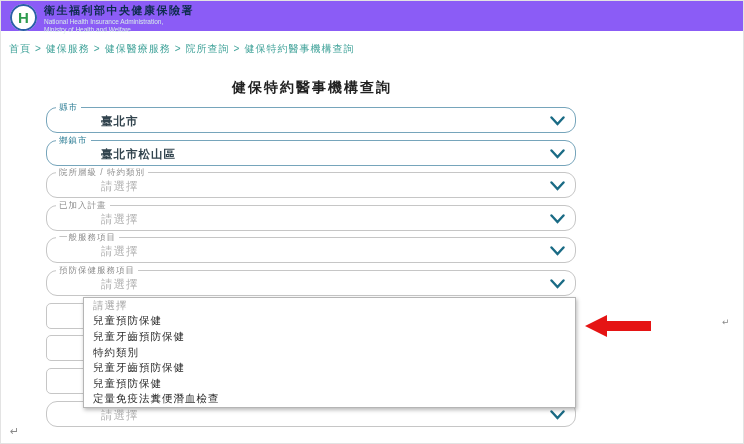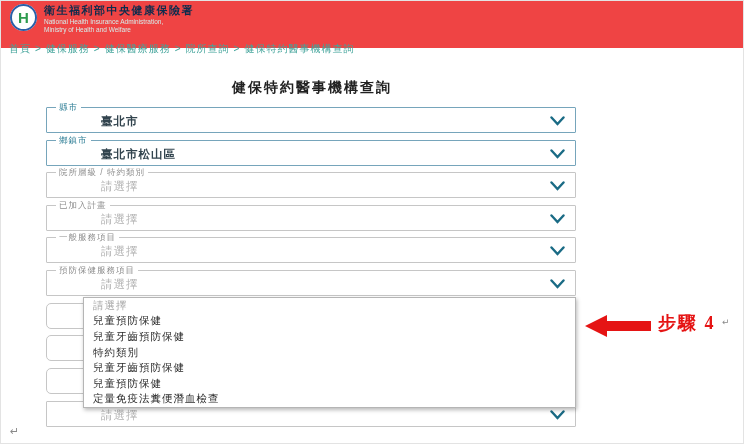--- a/index.html
+++ b/index.html
@@ -2,39 +2,39 @@
 <html><head>
 <meta charset="utf-8">
 <style>
   html,body{margin:0;padding:0;background:#fff;}
   .wrap{
     position:relative;width:744px;height:444px;overflow:hidden;
     background:#fff;border:1px solid #e3e3e3;box-sizing:border-box;
     font-family:"Liberation Sans","DejaVu Sans",sans-serif;
   }
   
-  .banner{position:absolute;left:0;top:0;width:744px;height:47px;background:#ef4444;}
+  .banner{position:absolute;left:0;top:0;width:744px;height:30px;background:#8b5cf6;}
   .logo{
     position:absolute;left:9px;top:3px;width:27px;height:27px;border-radius:50%;
     background:#fff;box-shadow:inset 0 0 0 2px #2b5fa8;
     display:flex;align-items:center;justify-content:center;
   }
   .logo::before{content:"H";font-weight:bold;font-size:15px;color:#2e9b4e;}
   .agency{position:absolute;left:43px;top:4px;line-height:1;}
   .agency .zh{font-size:11px;font-weight:bold;color:#0d2c4d;letter-spacing:1.5px;}
   .agency .en{font-size:6.5px;color:#d6ecea;margin-top:2px;line-height:7.5px;}
   
   .crumbs{position:absolute;left:8px;top:41px;font-size:10px;color:#43a49b;letter-spacing:1px;white-space:nowrap;}
   .crumbs .sep{margin:0 4px;}
   
   .ptitle{position:absolute;left:0;top:69px;width:622px;text-align:center;
     font-size:14px;font-weight:bold;color:#212121;letter-spacing:2px;}
   
   .field{position:absolute;left:45px;width:530px;height:26px;background:#fff;
-    border:1px solid #c6c6c6;border-radius:1px;box-sizing:border-box;}
+    border:1px solid #c6c6c6;border-radius:11px;box-sizing:border-box;}
   .field .flabel{position:absolute;top:-6px;left:9px;background:#fff;padding:0 3px;
     font-size:8.5px;color:#8d8d8d;letter-spacing:1px;white-space:nowrap;}
   .field .fvalue{position:absolute;left:12px;top:6px;font-size:11.5px;color:#b1b1b1;letter-spacing:1px;white-space:nowrap;margin-left:42px;}
   .field.filled{border-color:#76a5bb;}
   .field.filled .flabel{color:#2d7d95;}
   .field.filled .fvalue{color:#32444e;font-weight:bold;}
   .chev{position:absolute;right:10px;top:8px;width:15px;height:10px;}
   .ghost{position:absolute;left:45px;width:530px;height:26px;background:#fff;
     border:1px solid #c6c6c6;border-radius:5px;box-sizing:border-box;z-index:1;}
   
@@ -140,17 +140,16 @@
     <div class="opt">兒童牙齒預防保健</div>
     <div class="opt">特約類別</div>
     <div class="opt">兒童牙齒預防保健</div>
     <div class="opt">兒童預防保健</div>
     <div class="opt">定量免疫法糞便潛血檢查</div>
   </div>
 
   <svg class="arrow-svg" width="66" height="24" viewBox="0 0 66 24">
     <polygon points="0,12 22,1 22,7 66,7 66,17 22,17 22,23" fill="#e51414"></polygon>
   </svg>
-  <div class="step">步驟 4</div>
   <span class="ret after-step">↵</span>
   <span class="ret bottom">↵</span>
 
 </div>
 
 </body></html>

